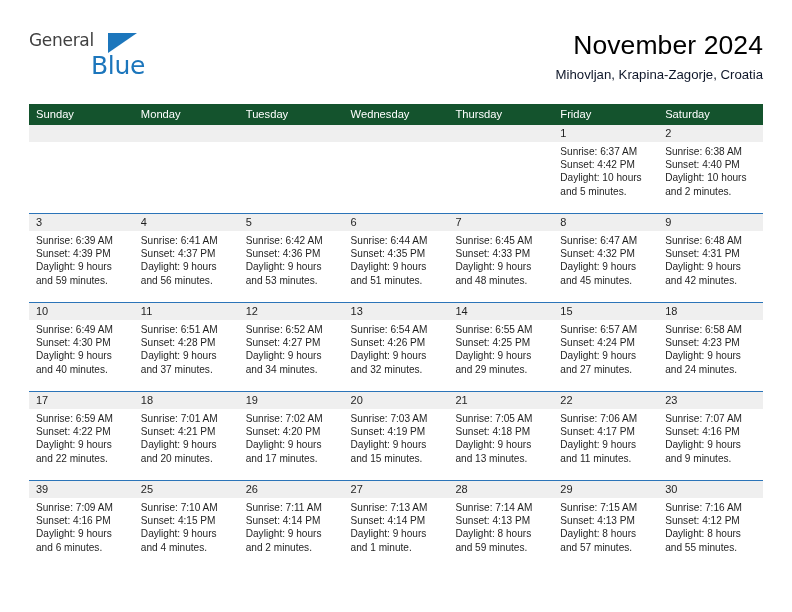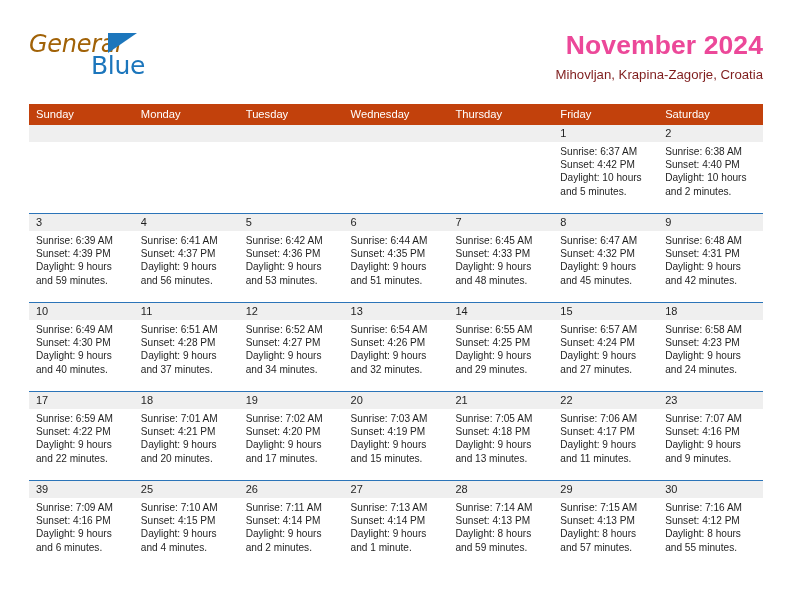--- a/index.html
+++ b/index.html
@@ -33,27 +33,26 @@
     position: absolute;
     left: 0;
     top: 2px;
     width: 140px;
     height: 52px;
   }
   .logo-general {
     position: absolute;
     left: 0;
     top: 0;
-    font-size: 24px;
+    font-size: 17px;
     letter-spacing: -0.3px;
-    color: #a16207;
+    color: #404040;
     font-family: "DejaVu Sans", sans-serif;
     font-weight: 400;
     line-height: 1;
-    font-style: italic;
   }
   .logo-tri {
     position: absolute;
     left: 79px;
     top: 1px;
     width: 0;
     height: 0;
     border-left: 29px solid #1c76bc;
     border-bottom: 20px solid transparent;
   }
@@ -70,45 +69,45 @@
   }
 
   .title-wrap {
     position: absolute;
     right: 0;
     top: 0;
     text-align: right;
   }
   .cal-title {
     font-size: 26.5px;
-    font-weight: 700;
-    color: #ec4899;
+    font-weight: 400;
+    color: #000000;
     line-height: 1.18;
     letter-spacing: 0.1px;
     white-space: nowrap;
   }
   .cal-subtitle {
     margin-top: 6px;
     font-size: 13.2px;
     font-weight: 400;
-    color: #7f1d1d;
+    color: #0f172a;
     line-height: 1.2;
     white-space: nowrap;
   }
 
   
   .calendar {
     position: absolute;
     left: 29px;
     top: 104px;
     width: 734px;
   }
   .weekday-row {
     display: flex;
-    background: #c2410c;
+    background: #14532d;
     height: 21px;
   }
   .weekday {
     flex: 1 1 0;
     color: #ffffff;
     font-size: 11.2px;
     line-height: 21px;
     padding-left: 7px;
     box-sizing: border-box;
     white-space: nowrap;

